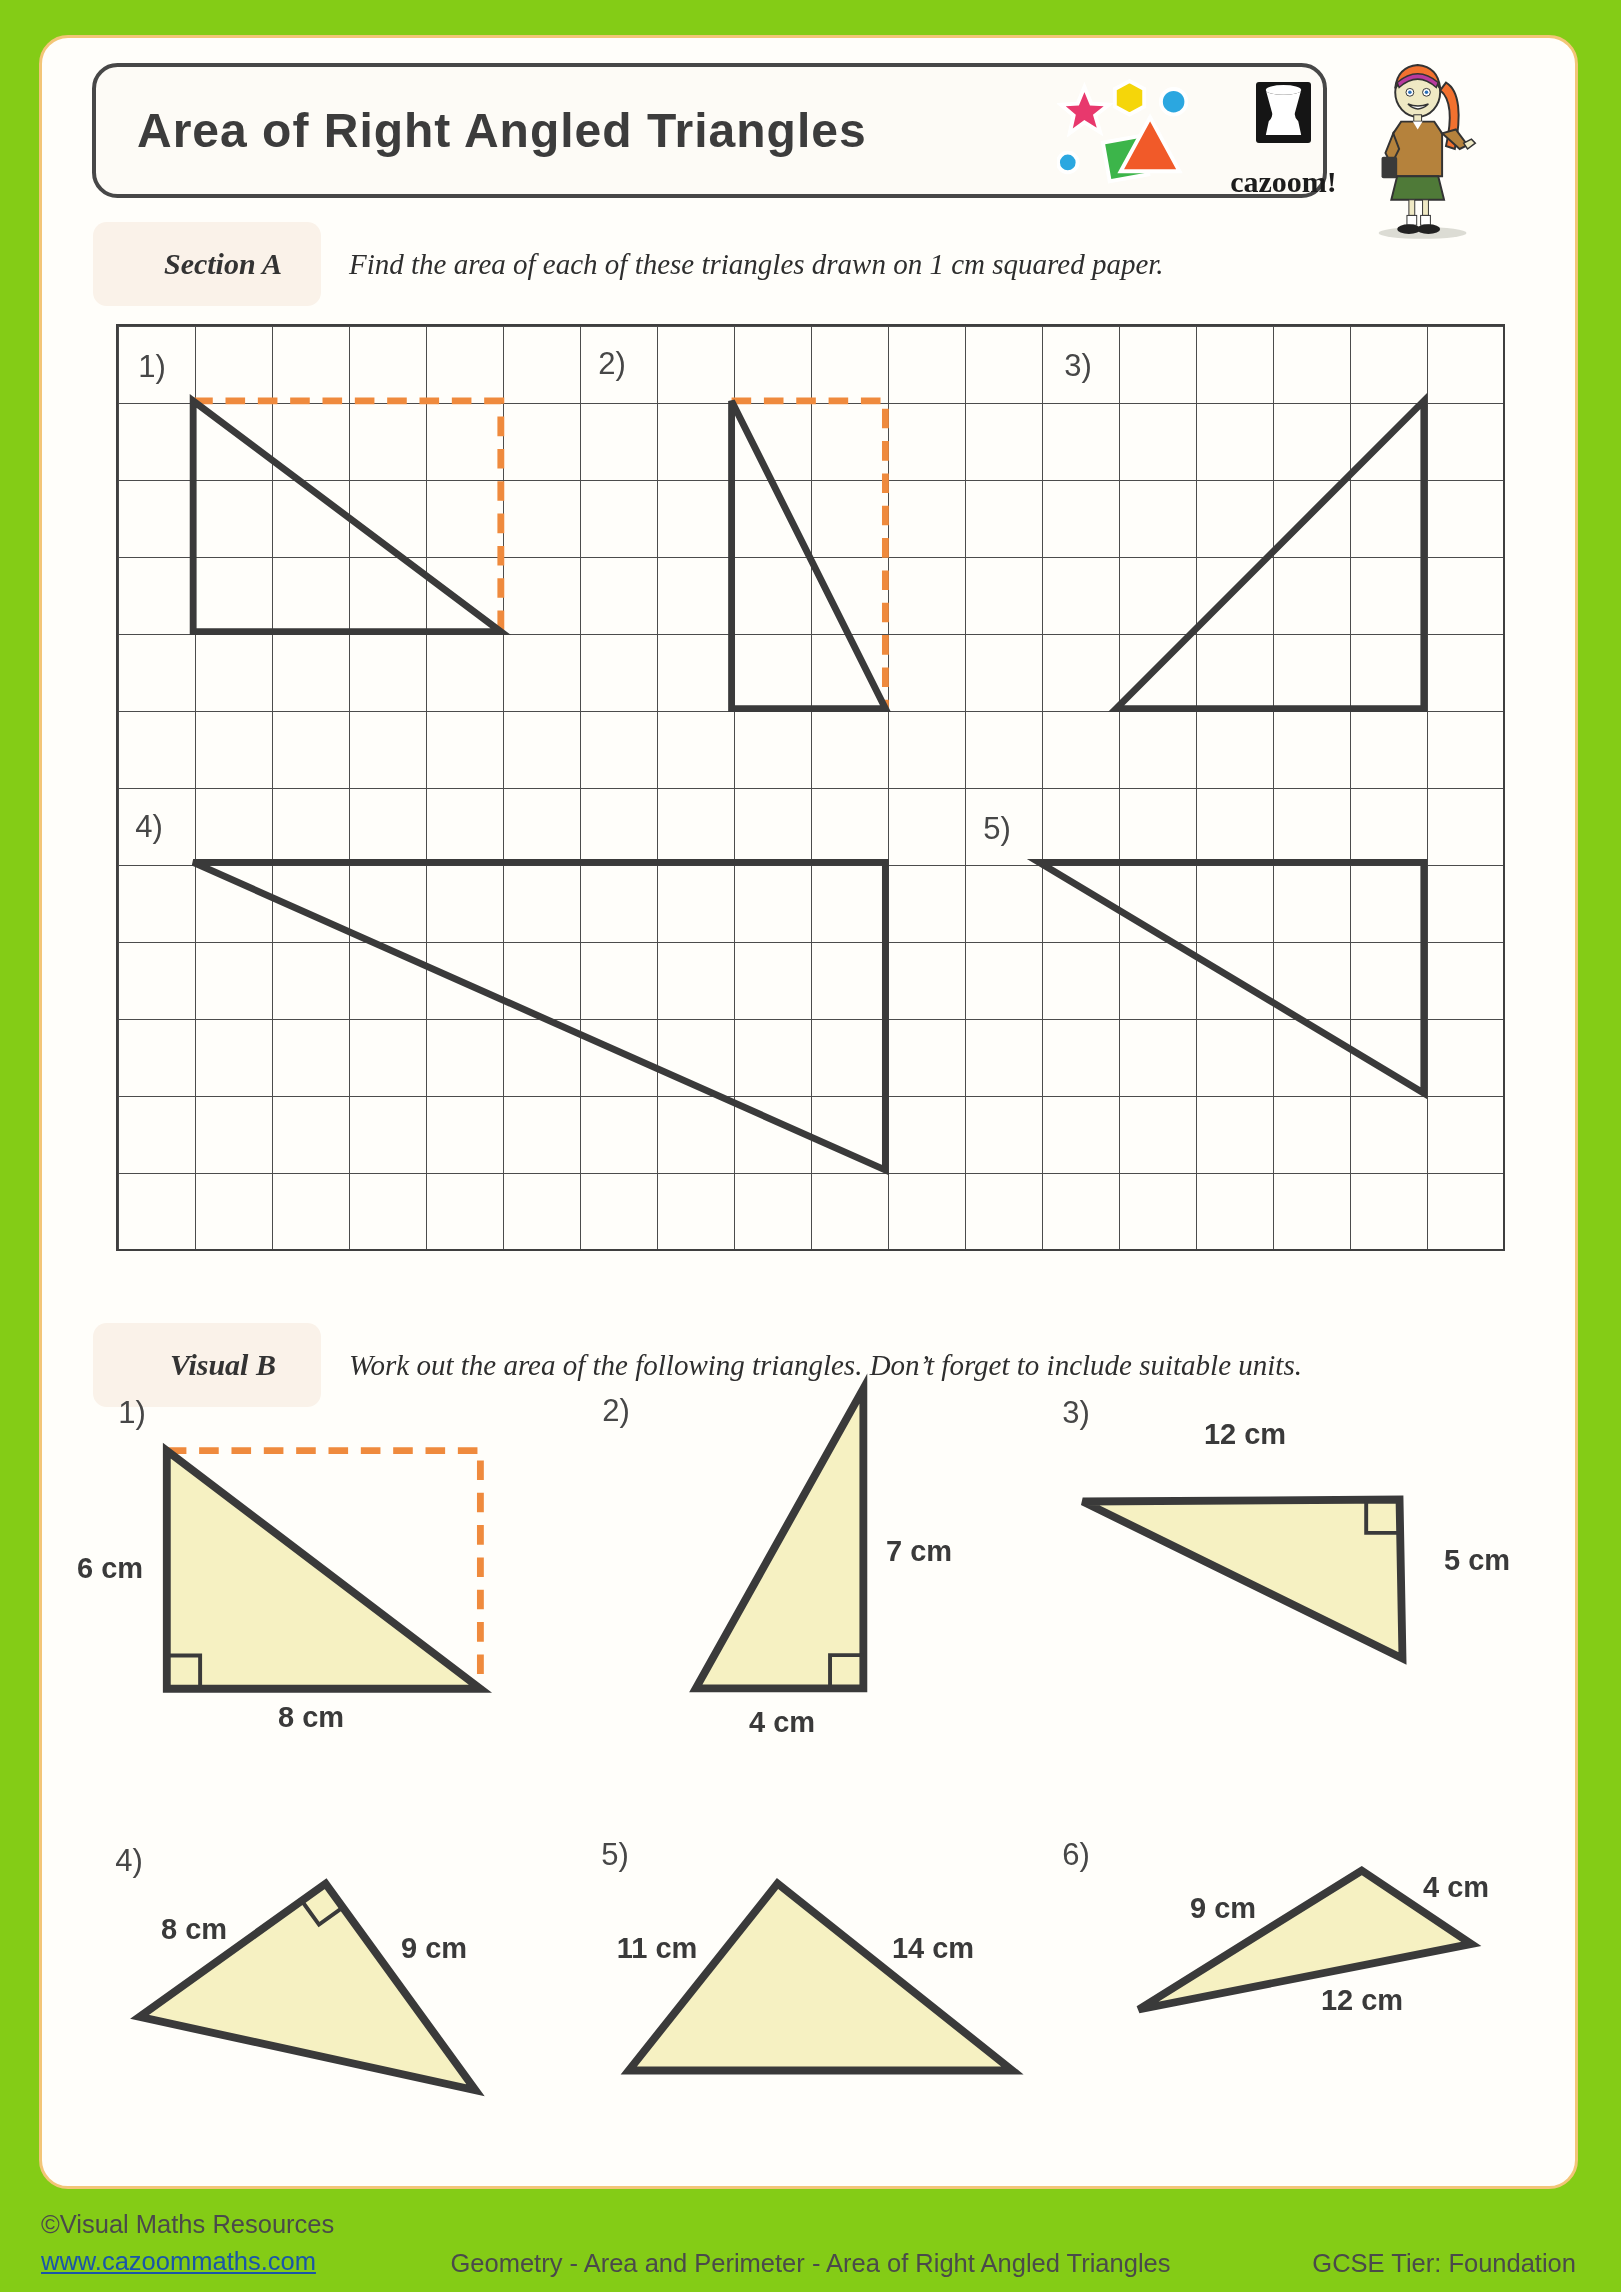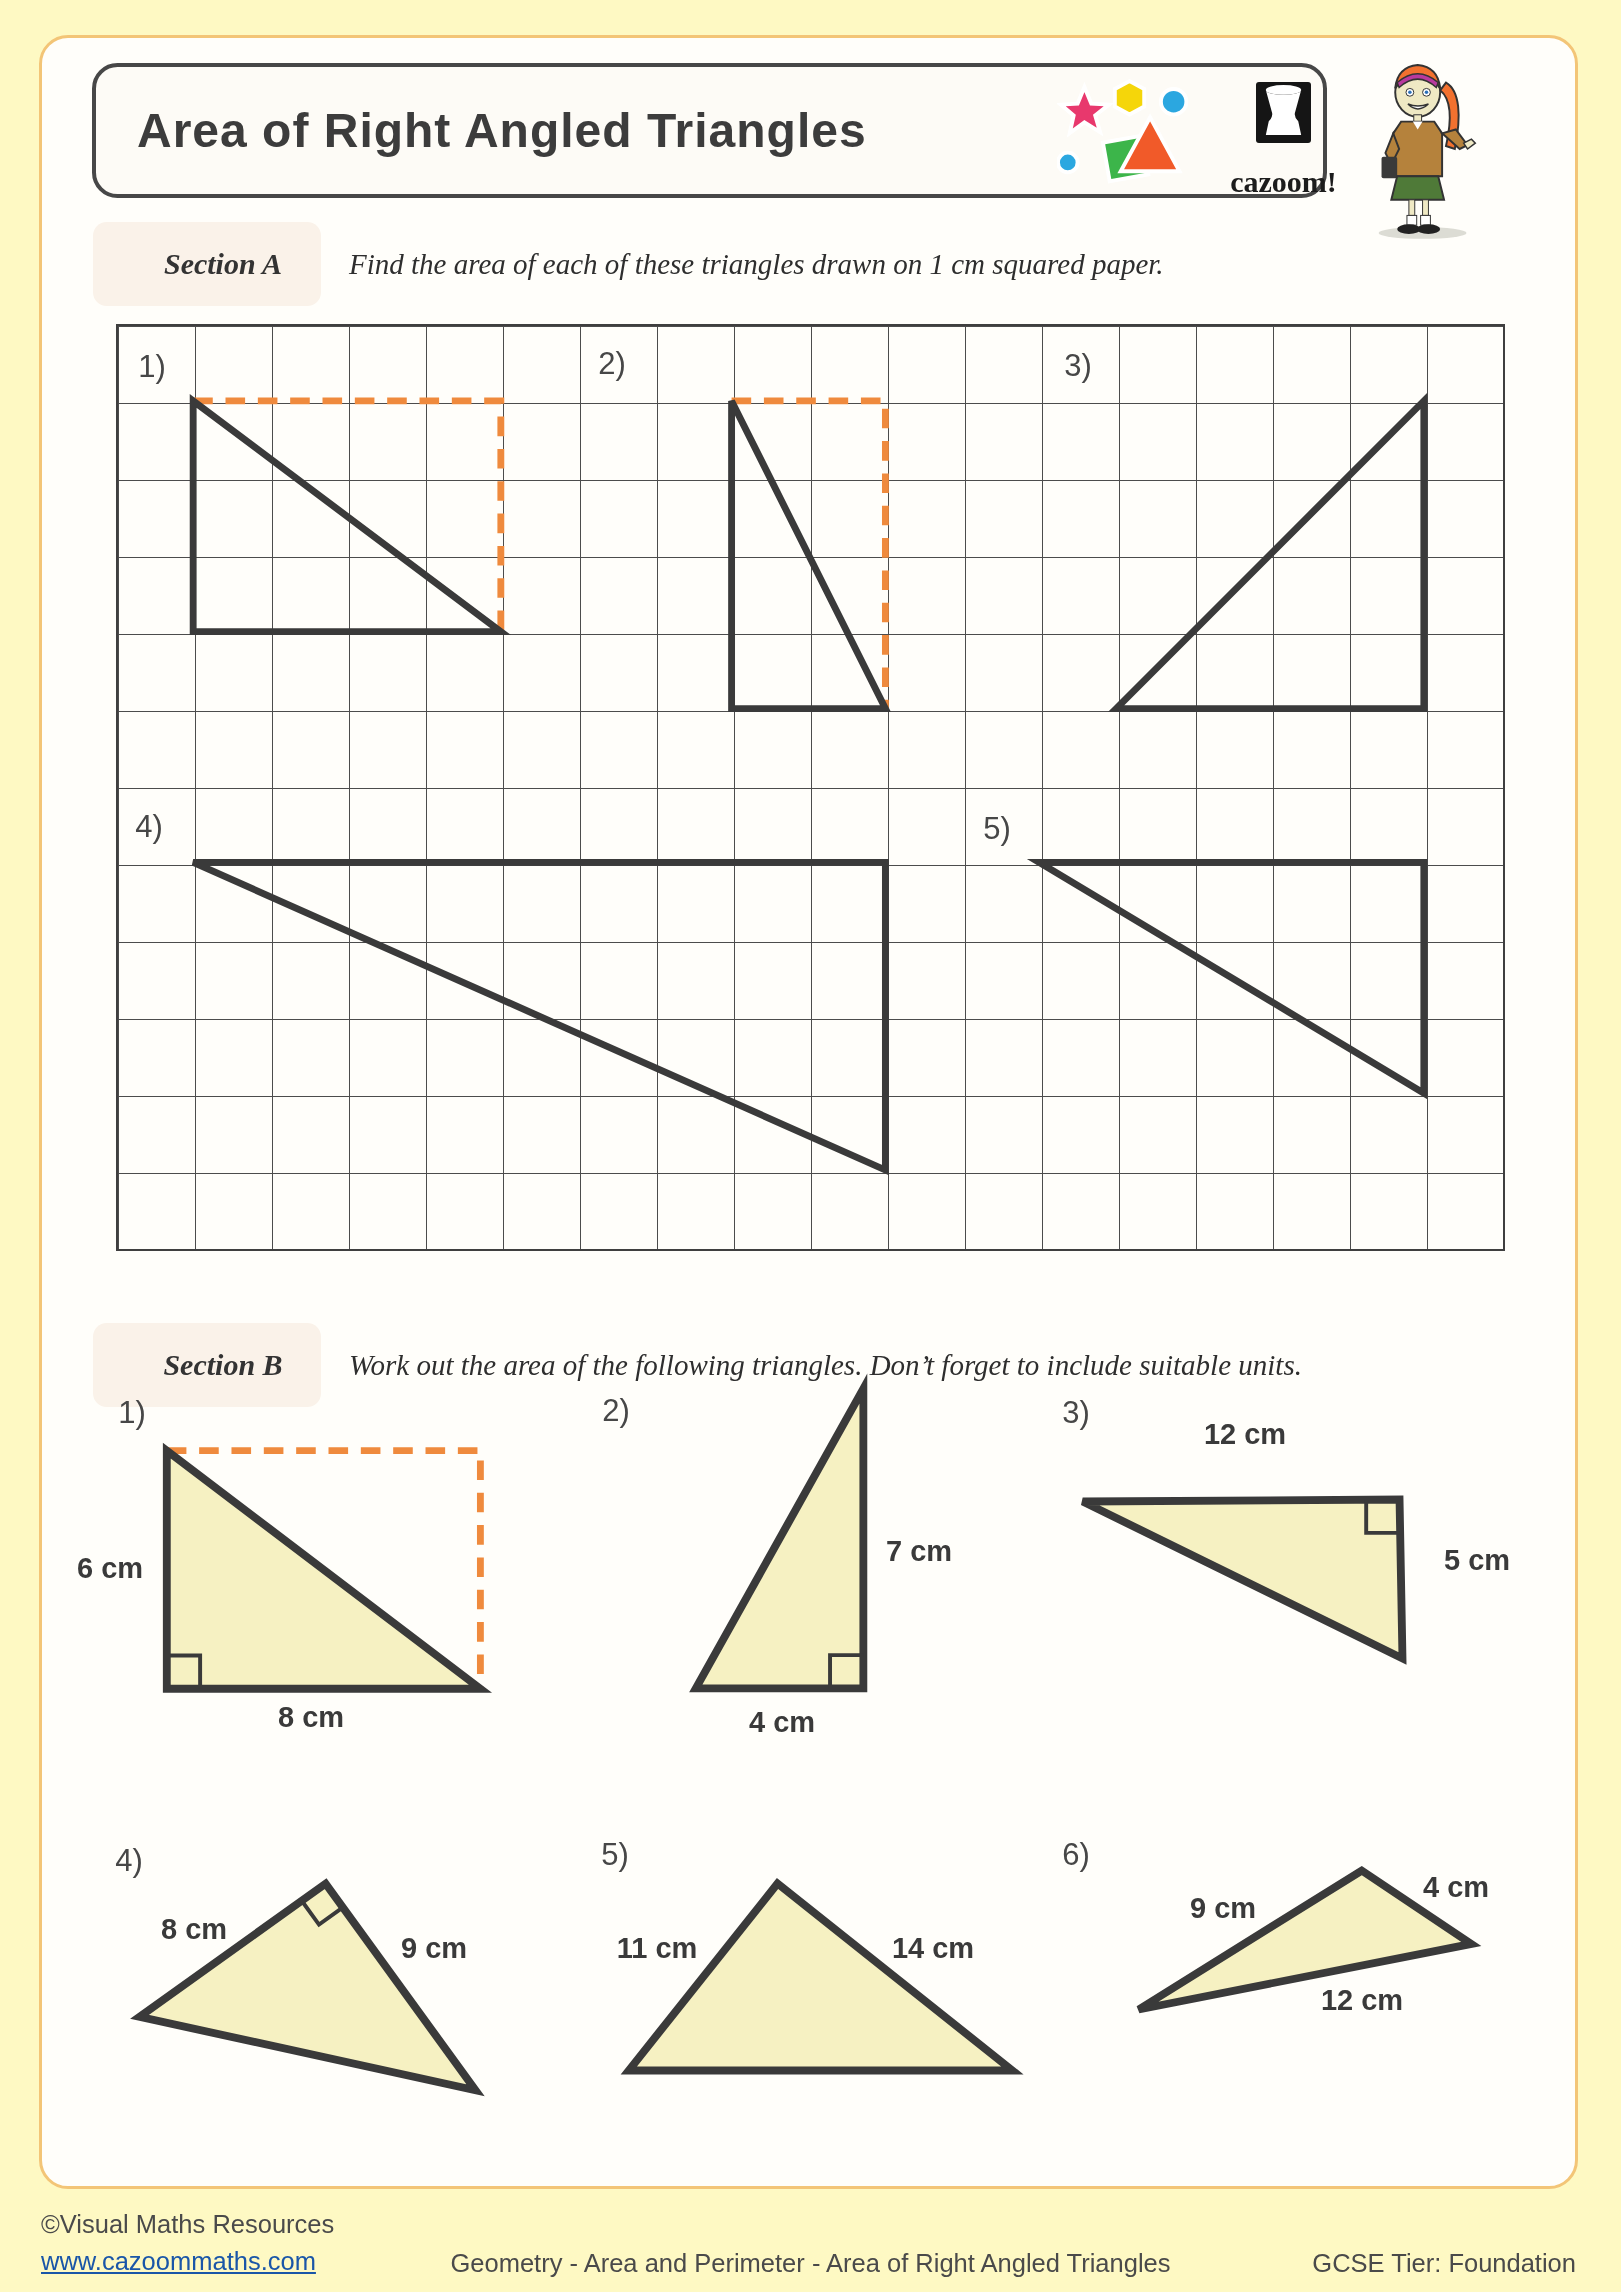--- a/index.html
+++ b/index.html
@@ -1,16 +1,16 @@
 <!DOCTYPE html>
 <html><head>
 <meta charset="utf-8">
 <style>
   html,body{margin:0;padding:0;background:#ffffff;}
-  .page{position:relative;width:1621px;height:2293px;background:#fef9c3;
+  .page{position:relative;width:1621px;height:2293px;background:#84cc16;
         font-family:"Liberation Sans",sans-serif;overflow:hidden;}
   .sheet{position:absolute;left:39px;top:35px;width:1533px;height:2148px;
          border:3.9px solid #F3C577;border-radius:29px;background:#FFFEFA;}
   .titlebox{position:absolute;left:92px;top:63px;width:1227px;height:127px;
             border:4.9px solid #474747;border-radius:25.5px;background:#FDFBF6;
             display:flex;align-items:center;}
   .title{margin-left:41px;font-size:48px;font-weight:bold;color:#3C3C3C;letter-spacing:1px;}
   .logo-wrap{position:absolute;left:1220px;top:82px;width:127px;text-align:center;}
   .logo-word{font-family:"Liberation Serif",serif;font-weight:bold;font-size:30px;color:#1c1c1c;margin-top:18px;}
   .section-badge{position:absolute;left:93px;width:196px;height:84px;background:#FAF2E9;
@@ -109,21 +109,21 @@
     <polygon class="tri-a" points="78.5,549.5 785,549.5 785,863.5"></polygon>
     <polygon class="tri-a" points="942,549.5 1334.5,549.5 1334.5,785"></polygon>
   </svg>
 
   <div class="qlabel" style="left:152px;top:367px;">1)</div>
   <div class="qlabel" style="left:612px;top:364px;">2)</div>
   <div class="qlabel" style="left:1078px;top:366px;">3)</div>
   <div class="qlabel" style="left:149px;top:827px;">4)</div>
   <div class="qlabel" style="left:997px;top:829px;">5)</div>
 
-  <div class="section-badge" id="badge-b">Section B</div>
+  <div class="section-badge" id="badge-b">Visual B</div>
   <div class="instruction" id="inst-b">Work out the area of the following triangles. Don’t forget to include suitable units.</div>
 
   <svg class="bsvg" style="left:147px;top:1431px;" width="363" height="294" viewBox="0 0 370 300">
     <path class="dash" d="M20,20 H340 V263"></path>
     <polygon class="tri-b" points="20,20 20,263 340,263"></polygon>
     <path class="ra" d="M20,229 H54 V263"></path>
   </svg>
   <div class="qlabel" style="left:132px;top:1413px;">1)</div>
   <div class="dim" style="left:110px;top:1568px;">6 cm</div>
   <div class="dim" style="left:311px;top:1717px;">8 cm</div>

